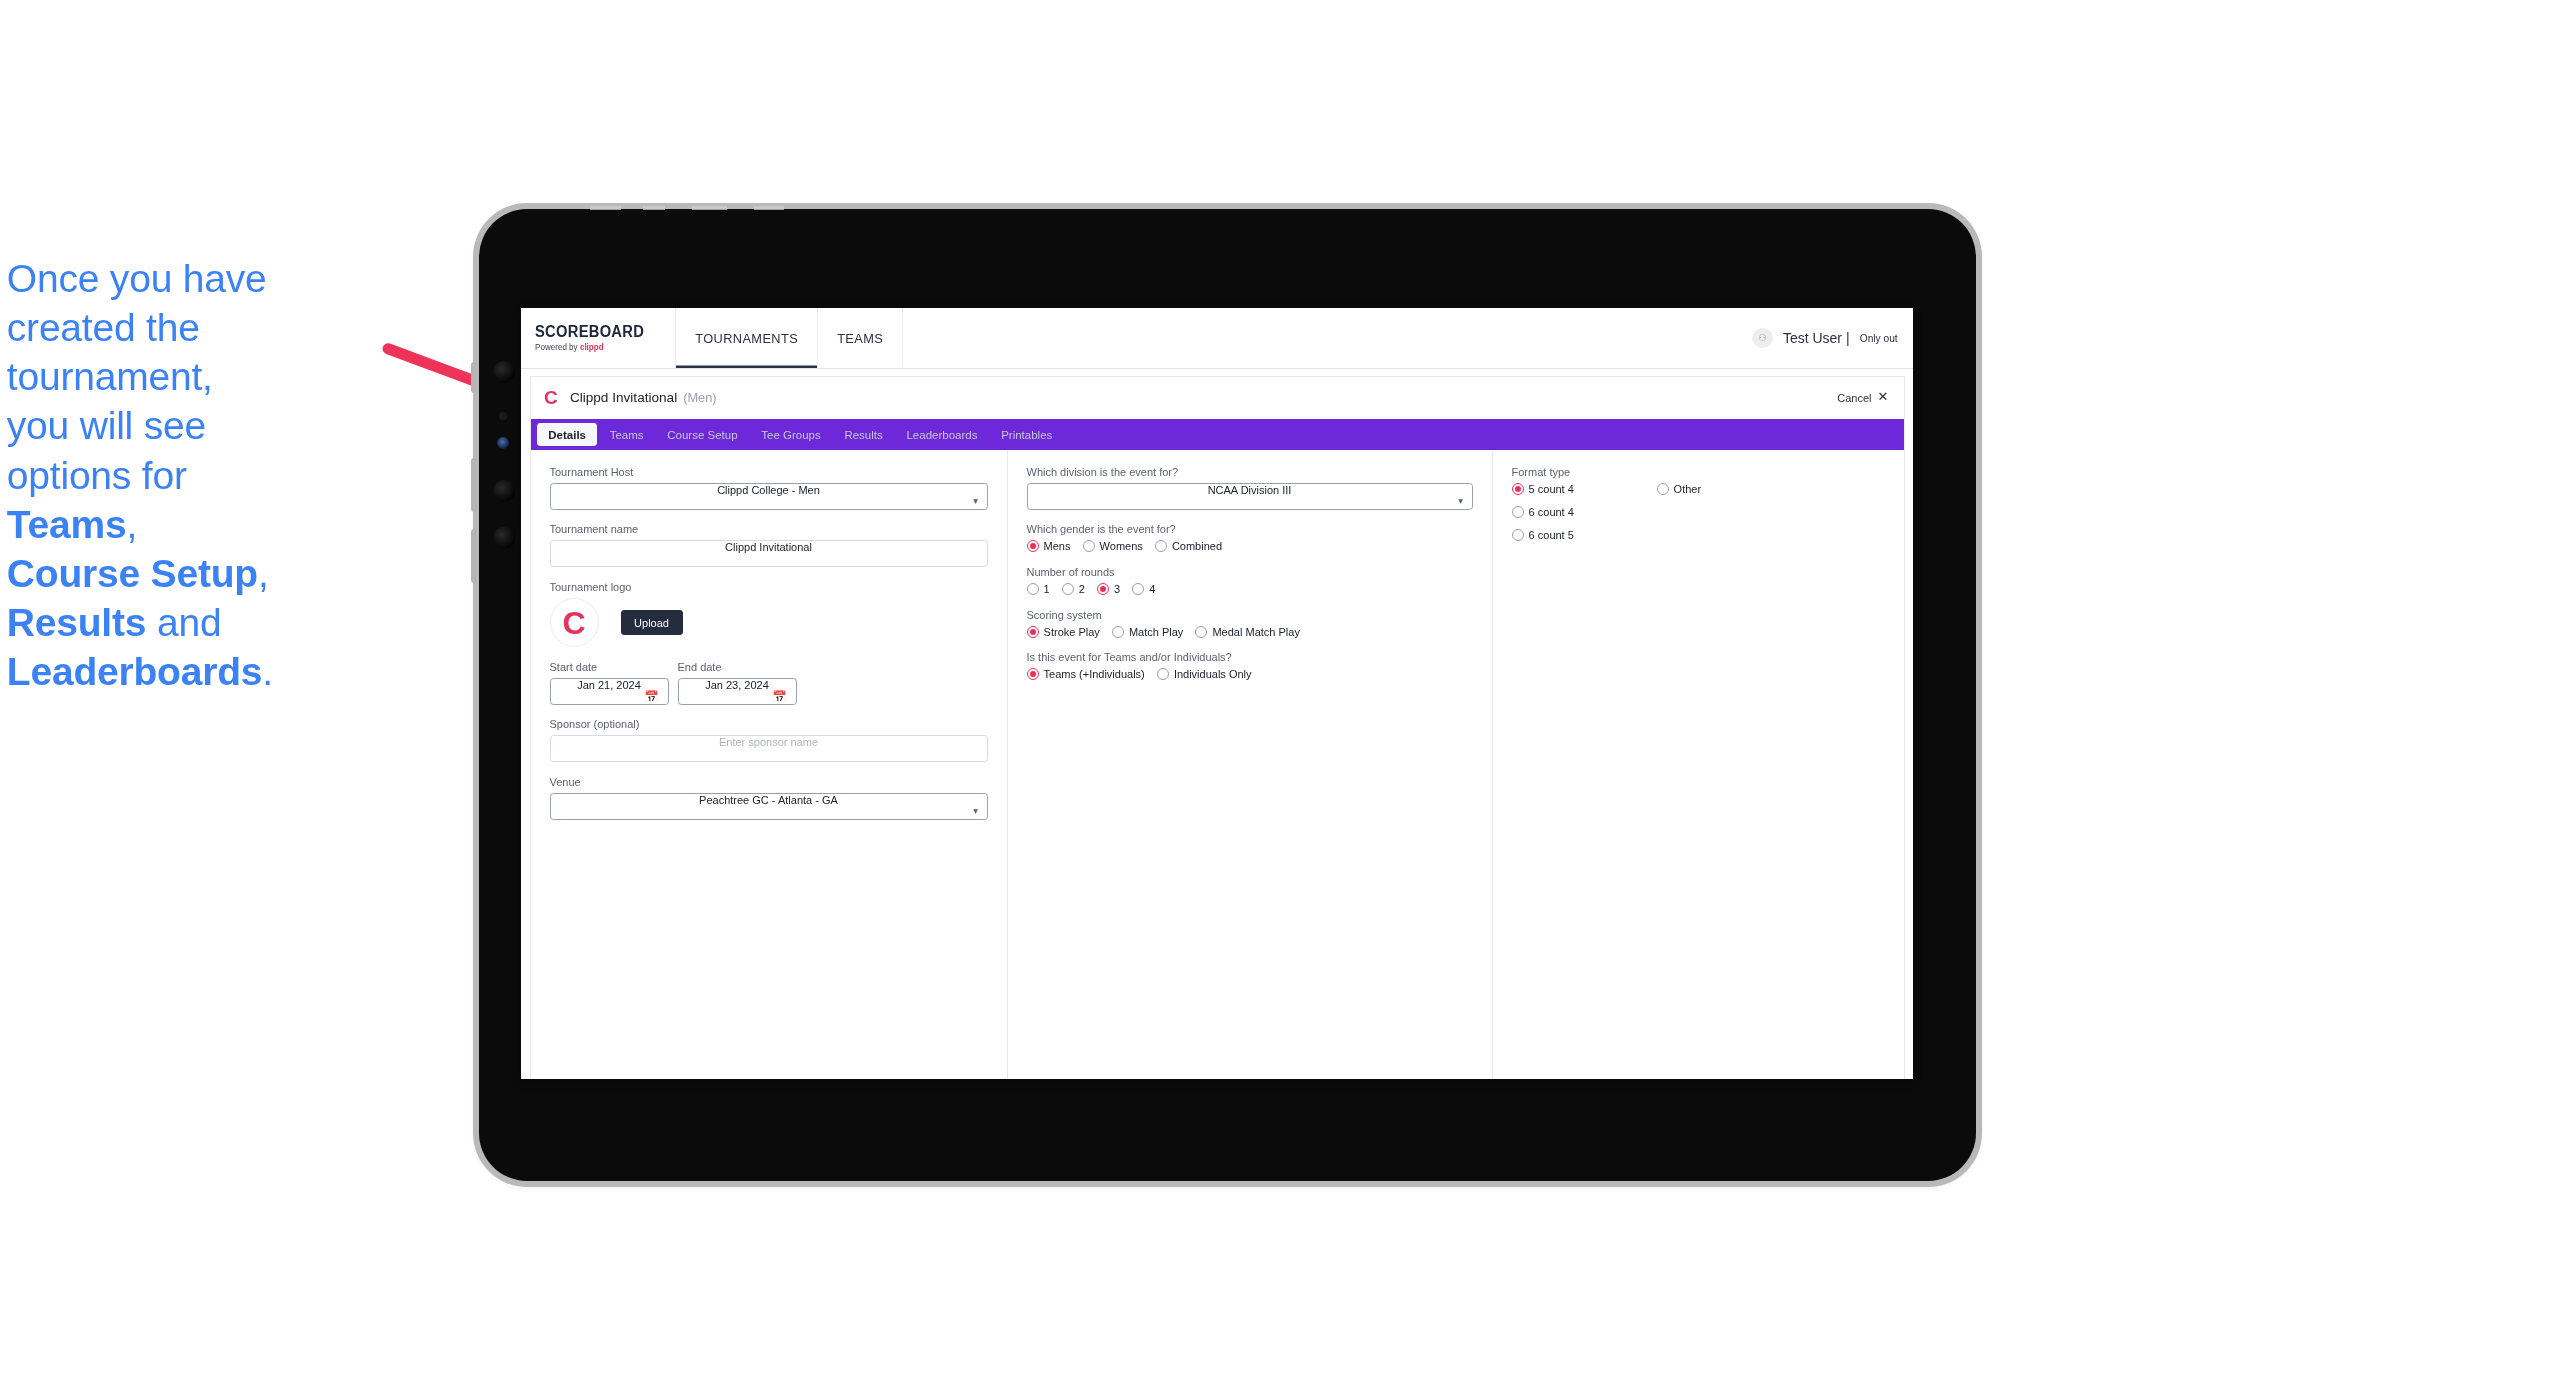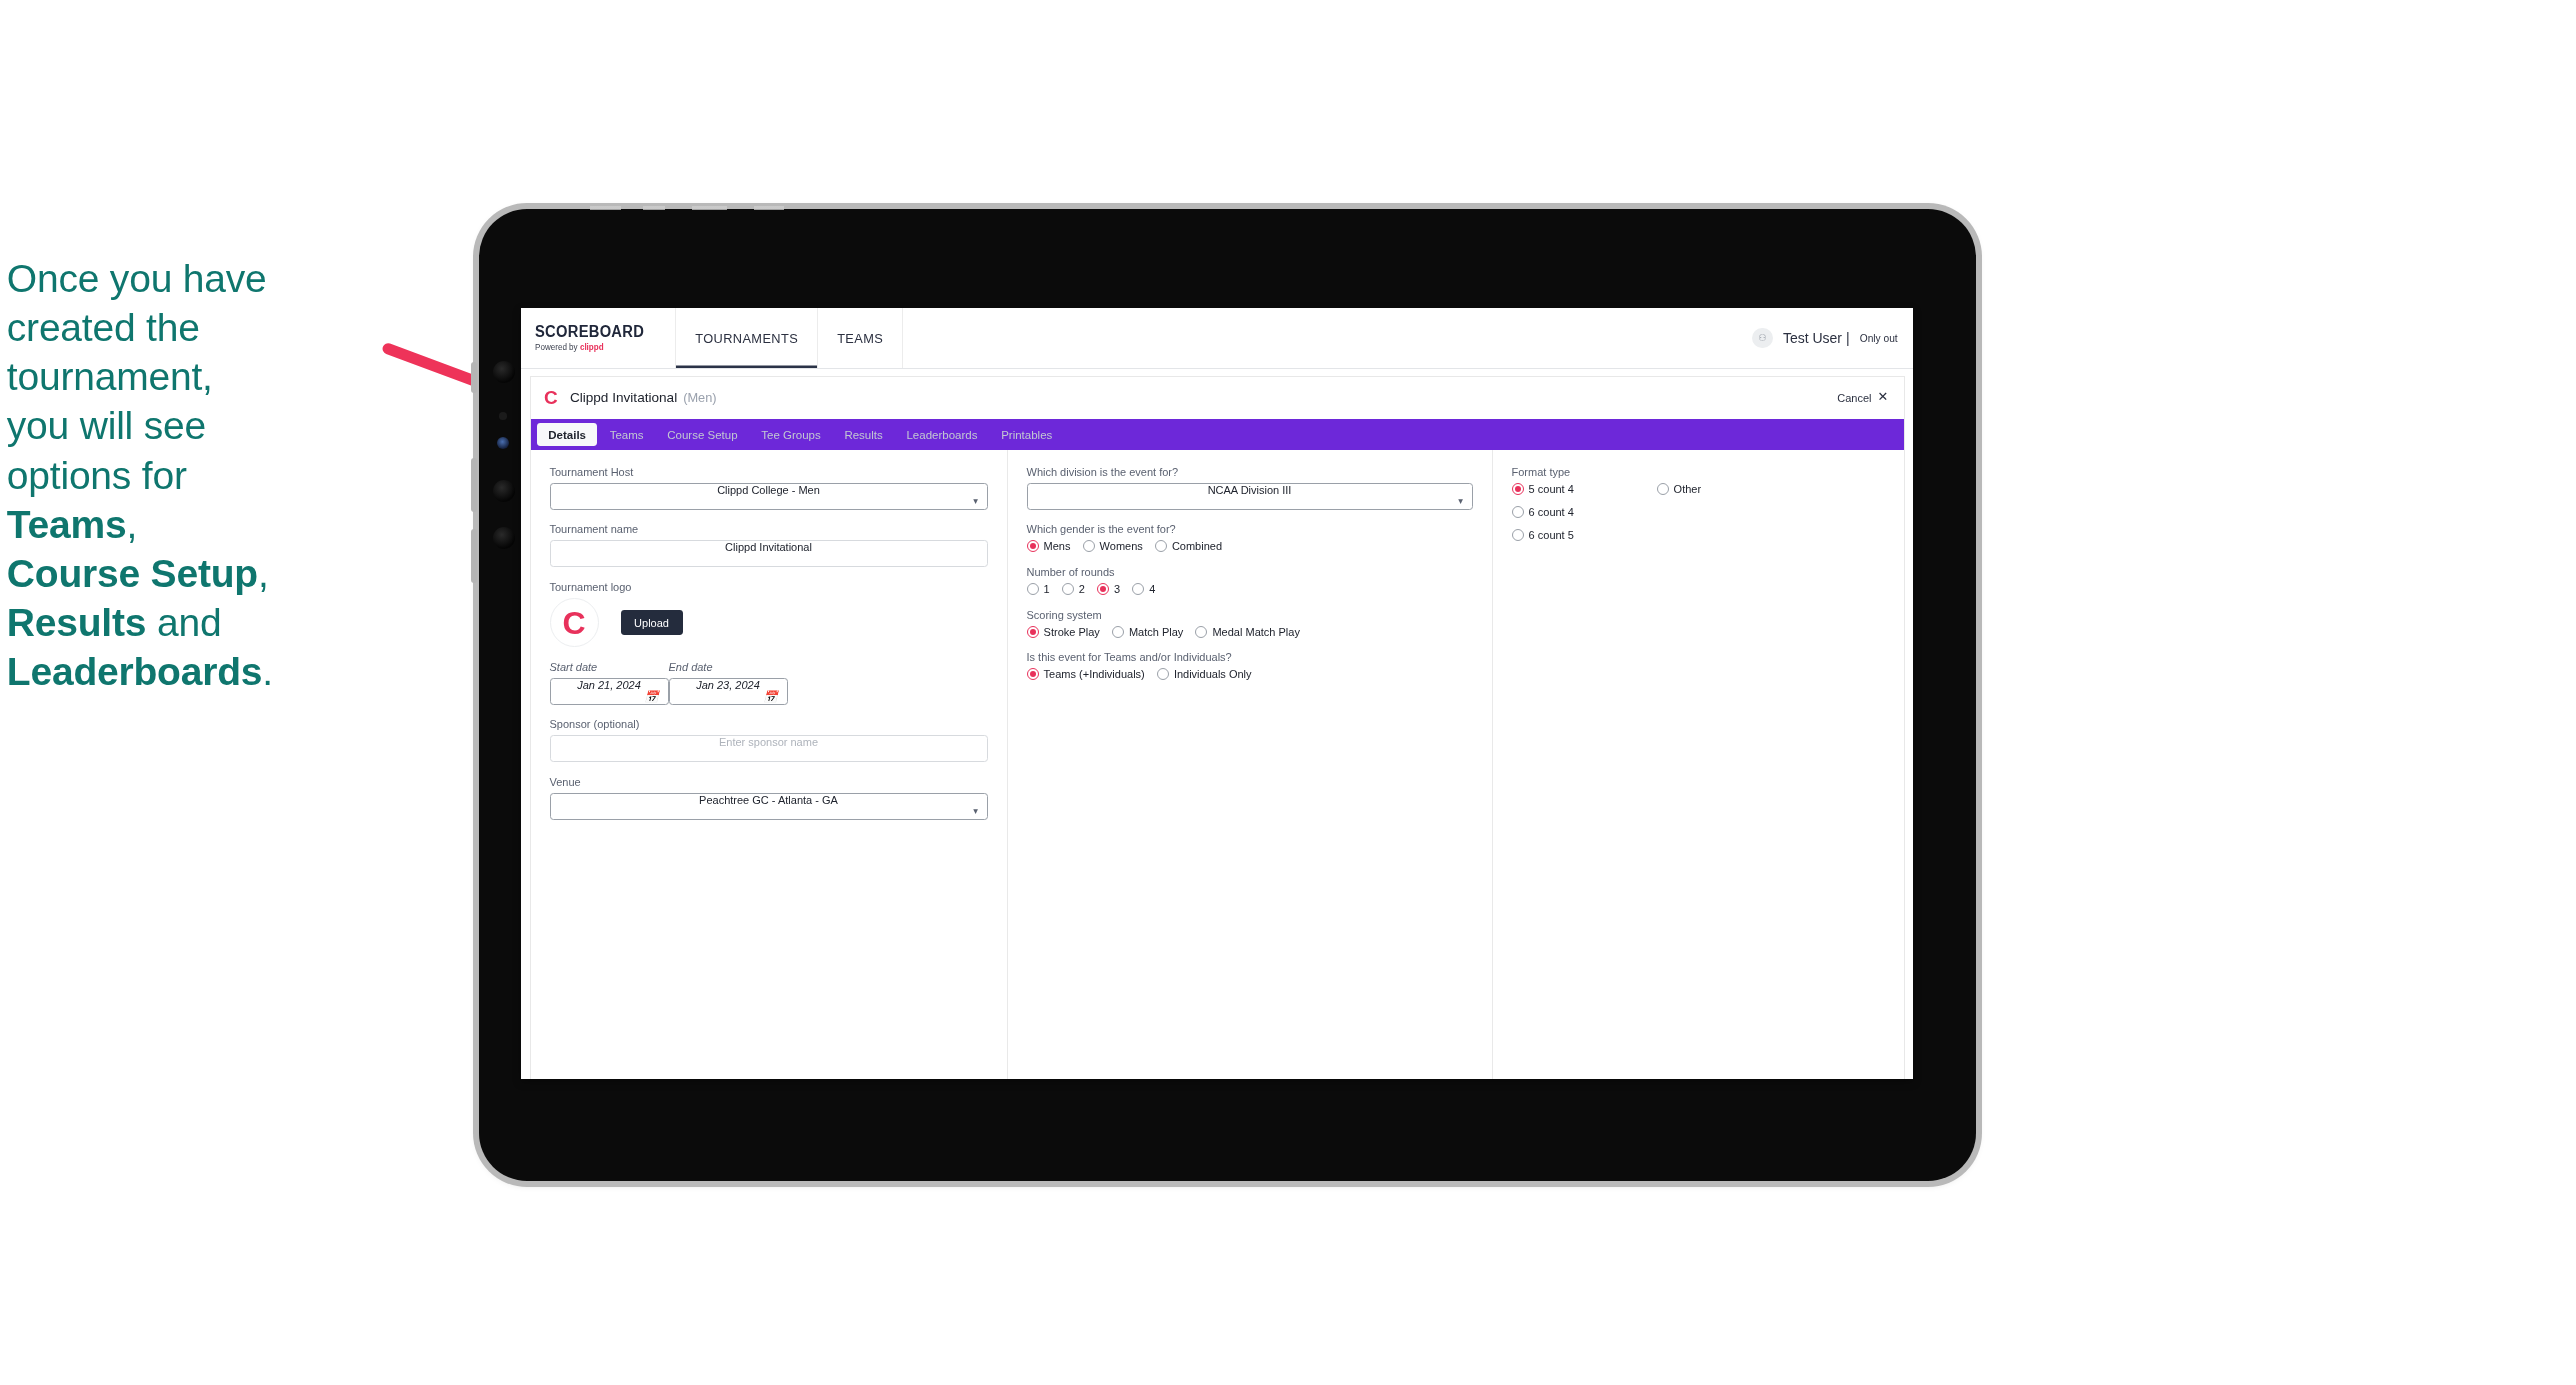--- a/index.html
+++ b/index.html
@@ -11,21 +11,21 @@
   }
   #stage { position: relative; width: 2576px; height: 1386px; background:#fff; }
 
   
   .annotation {
     position: absolute;
     left: 6.8px; top: 254px;
     width: 426px;
     font-size: 39px;
     line-height: 1.26;
-    color: #0f766e;
+    color: #3b82f6;
     letter-spacing: -0.2px;
   }
   .annotation b { font-weight: bold; }
 
   
   .arrow-svg { position: absolute; left: 366px; top: 323px; width: 323px; height: 162px; }
 
   
   .tablet {
     position: absolute;
@@ -190,21 +190,21 @@
     width: 49px; height: 49px; border-radius: 50%;
     border: 0.9px solid #eceef0;
     display: flex; align-items: center; justify-content: center;
   }
   .logo-c { color: #e8315b; font-size: 32px; font-weight: bold; line-height: 1; }
   .upload-btn {
     background: #242c3d; color: #fff; font-size: 11px;
     padding: 6.8px 13.6px; border-radius: 3.4px; cursor: pointer;
   }
 
-  .date-row { display: flex; gap: 0; font-style: italic; }
+  .date-row { display: flex; gap: 9px; }
   .date-col { width: 119px; }
 
   
   .radio-row { display: flex; align-items: center; flex-wrap: wrap; gap: 5.1px 12px; }
   .radio { display: flex; align-items: center; gap: 5.1px; cursor: pointer; }
   .dot {
     width: 12px; height: 12px; border-radius: 50%;
     border: 1.4px solid #9aa0a8; background: #fff;
     display: flex; align-items: center; justify-content: center;
     flex: none;

